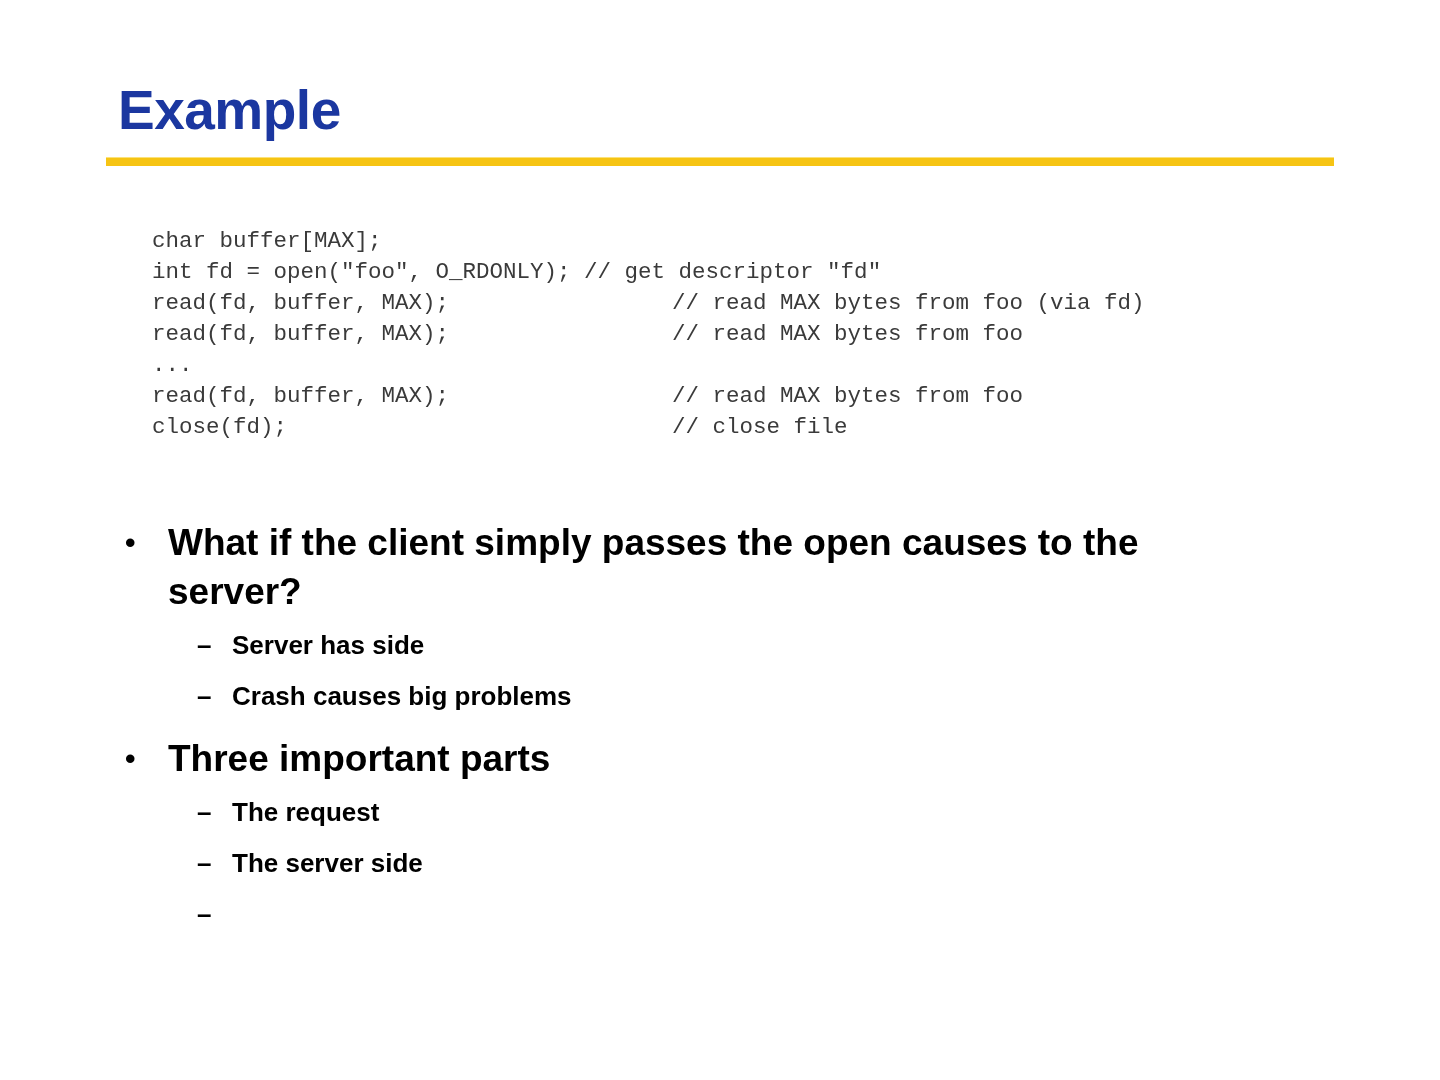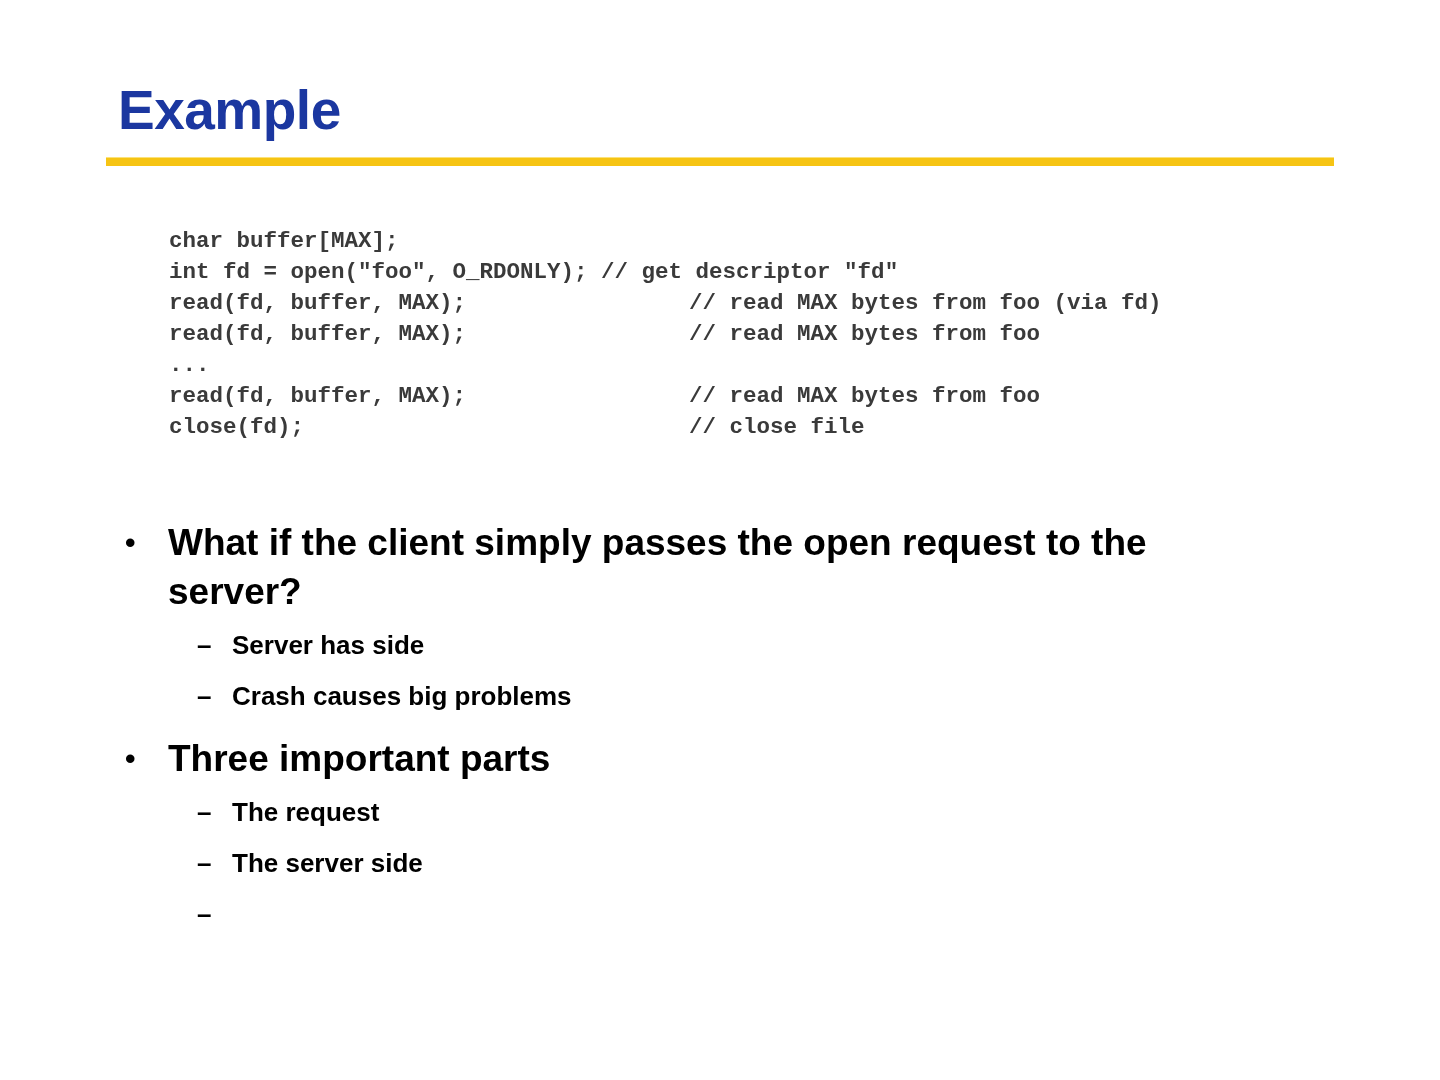--- a/index.html
+++ b/index.html
@@ -43,28 +43,27 @@
     width: 1228px;
     height: 9px;
     background: #f6c414;
     border-top: 1px solid #fbe27a;
     box-sizing: border-box;
   }
 
   
   .code-block {
     position: absolute;
-    left: 169px;
+    left: 152px;
     top: 226px;
     font-family: "Liberation Mono", "DejaVu Sans Mono", monospace;
     font-size: 22.5px;
     line-height: 31px;
     color: #3a3a3a;
     white-space: pre;
-    font-weight: bold;
   }
 
   
   .code-row {
     position: relative;
     height: 31px;
   }
   .code-row > .code-text {
     position: absolute;
     left: 0;
@@ -148,21 +147,21 @@
 
   <div class="slide-title">Example</div>
 
   <div class="title-rule"></div>
 
   <div class="code-block" id="code-block"><div class="code-row"><span class="code-text">char buffer[MAX];</span></div><div class="code-row inline-cmt"><span class="code-text">int fd = open("foo", O_RDONLY);</span><span class="code-cmt"> // get descriptor "fd"</span></div><div class="code-row"><span class="code-text">read(fd, buffer, MAX);</span><span class="code-cmt">// read MAX bytes from foo (via fd)</span></div><div class="code-row"><span class="code-text">read(fd, buffer, MAX);</span><span class="code-cmt">// read MAX bytes from foo</span></div><div class="code-row"><span class="code-text">...</span></div><div class="code-row"><span class="code-text">read(fd, buffer, MAX);</span><span class="code-cmt">// read MAX bytes from foo</span></div><div class="code-row"><span class="code-text">close(fd);</span><span class="code-cmt">// close file</span></div></div>
 
   <div class="bullets" id="bullets">
       <div class="bullet-l1">
         <span class="marker">•</span>
-        <span class="txt">What if the client simply passes the open request to the server?</span>
+        <span class="txt">What if the client simply passes the open causes to the server?</span>
       </div>
       <div class="bullet-l2">
         <span class="marker">–</span>
         <span class="txt">Server has side</span>
       </div>
       <div class="bullet-l2">
         <span class="marker">–</span>
         <span class="txt">Crash causes big problems</span>
       </div>
       <div class="group-gap"></div>

